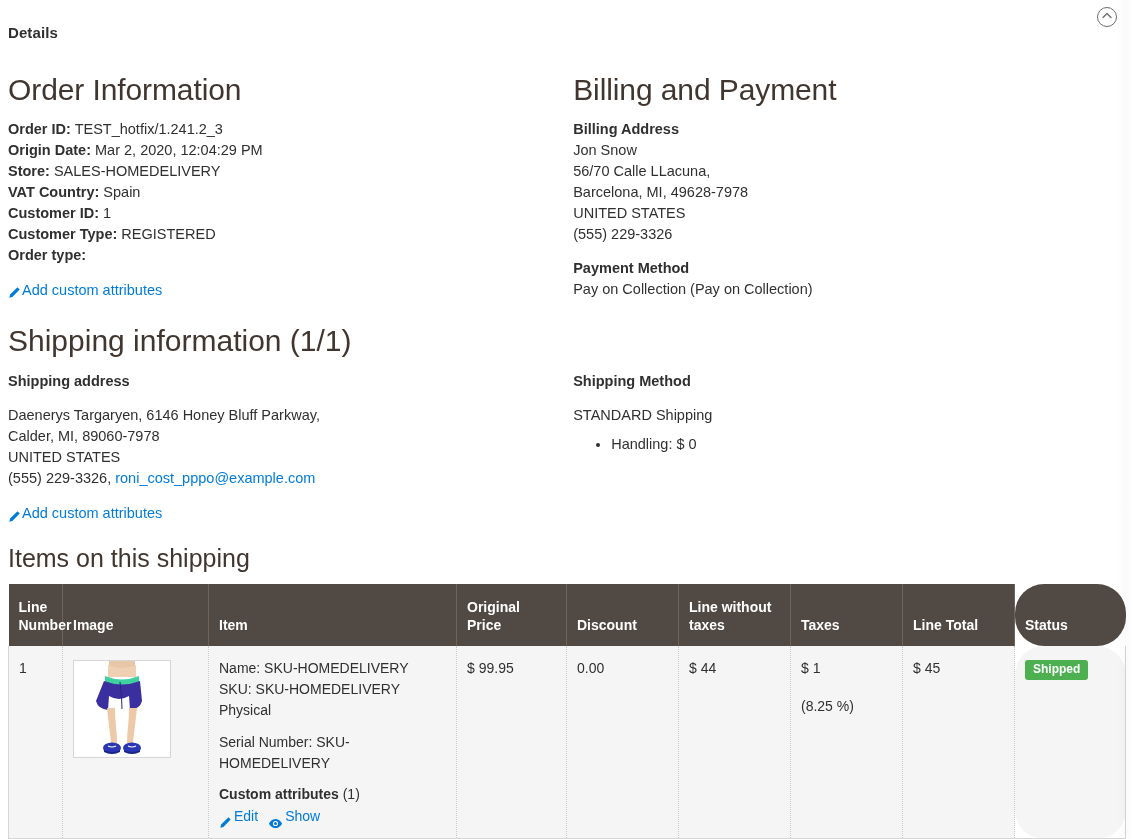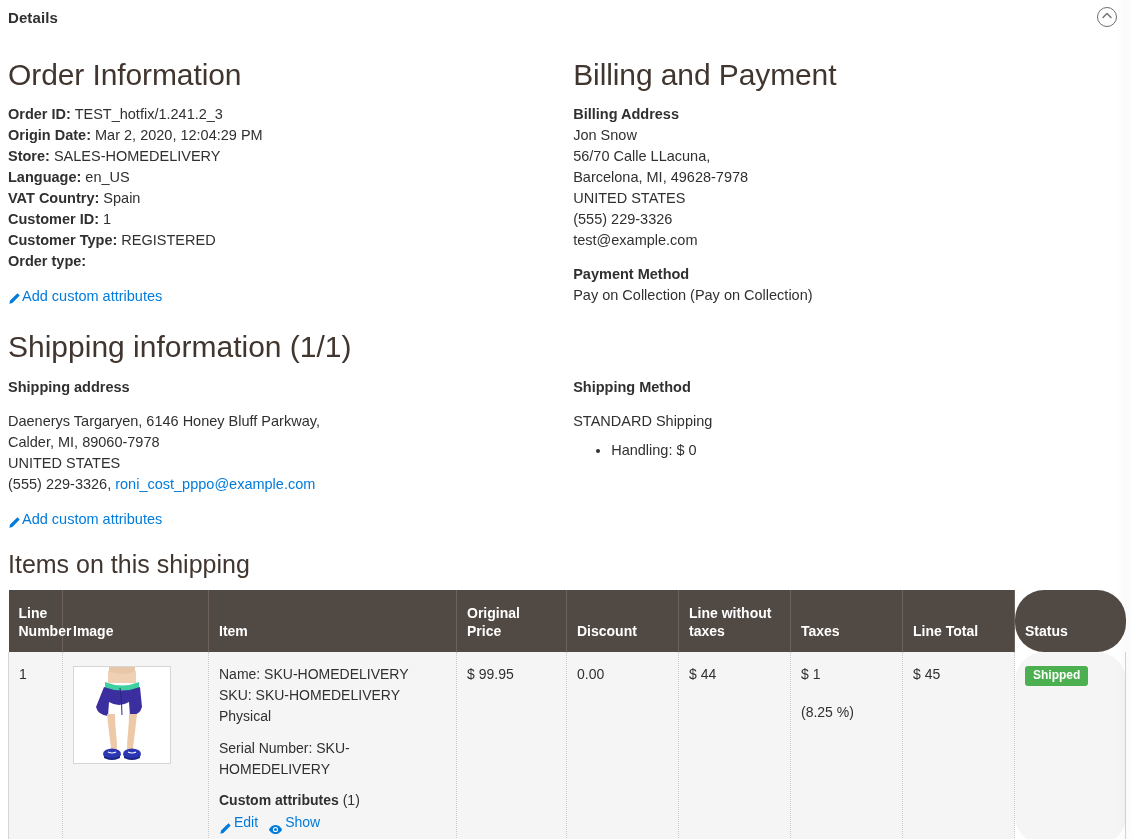--- a/index.html
+++ b/index.html
@@ -32,21 +32,21 @@
     pointer-events: none;
   }
   .inner {
     padding: 0 8px;
     box-sizing: border-box;
   }
 
   
   .section-header {
     position: relative;
-    padding-top: 9px;
+    padding-top: 24px;
     height: 31px;
   }
   .section-title {
     font-size: 15px;
     font-weight: bold;
     color: #303030;
     letter-spacing: .1px;
   }
   .collapse-btn {
     position: absolute;
@@ -275,24 +275,20 @@
           </div>
           <div>
             <b>Origin Date:</b>
             <span>Mar 2, 2020, 12:04:29 PM</span>
           </div>
           <div>
             <b>Store:</b>
             <span>SALES-HOMEDELIVERY</span>
           </div>
           <div>
-            <b>Language:</b>
-            <span>en_US</span>
-          </div>
-          <div>
             <b>VAT Country:</b>
             <span>Spain</span>
           </div>
           <div>
             <b>Customer ID:</b>
             <span>1</span>
           </div>
           <div>
             <b>Customer Type:</b>
             <span>REGISTERED</span>
@@ -316,21 +312,20 @@
       <div class="col-right">
         <h1 class="big">Billing and Payment</h1>
 
         <div class="sub-label">Billing Address</div>
         <div class="plain">
           <div>Jon Snow</div>
           <div>56/70 Calle LLacuna,</div>
           <div>Barcelona, MI, 49628-7978</div>
           <div>UNITED STATES</div>
           <div>(555) 229-3326</div>
-          <div>test@example.com</div>
         </div>
 
         <div class="block-gap"></div>
 
         <div class="sub-label">Payment Method</div>
         <div class="plain">Pay on Collection (Pay on Collection)</div>
       </div>
     </div>
 
     <h1 class="ship-head">Shipping information (1/1)</h1>

